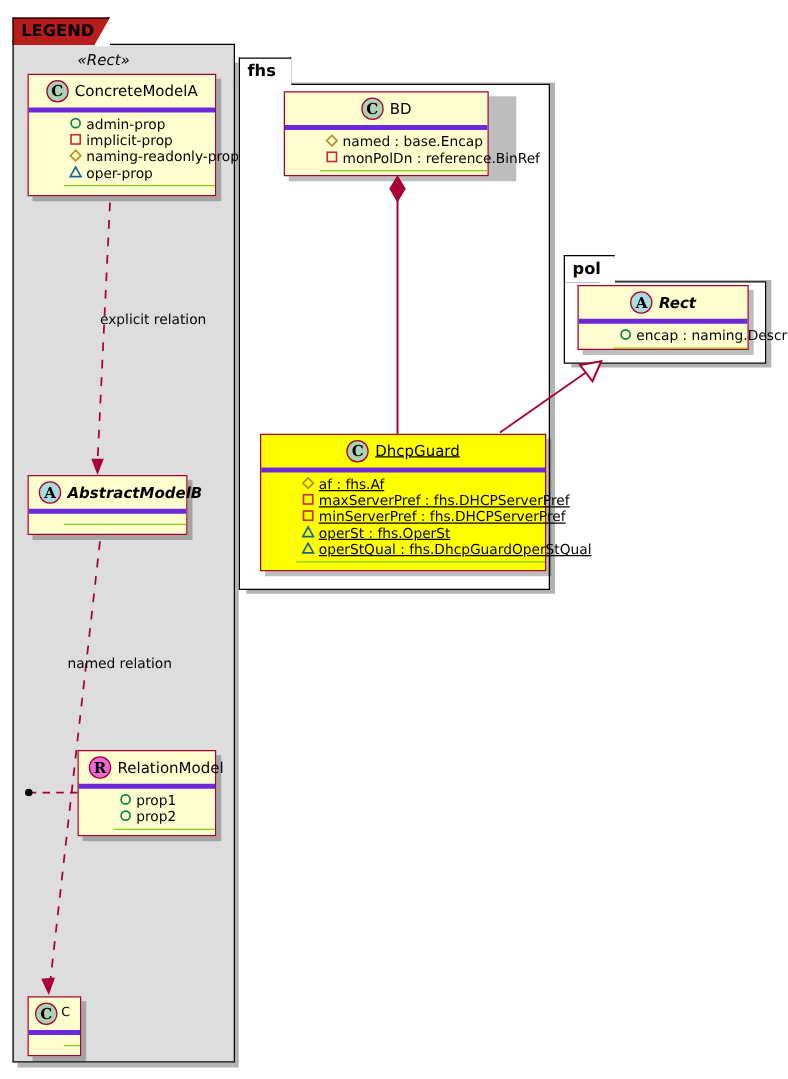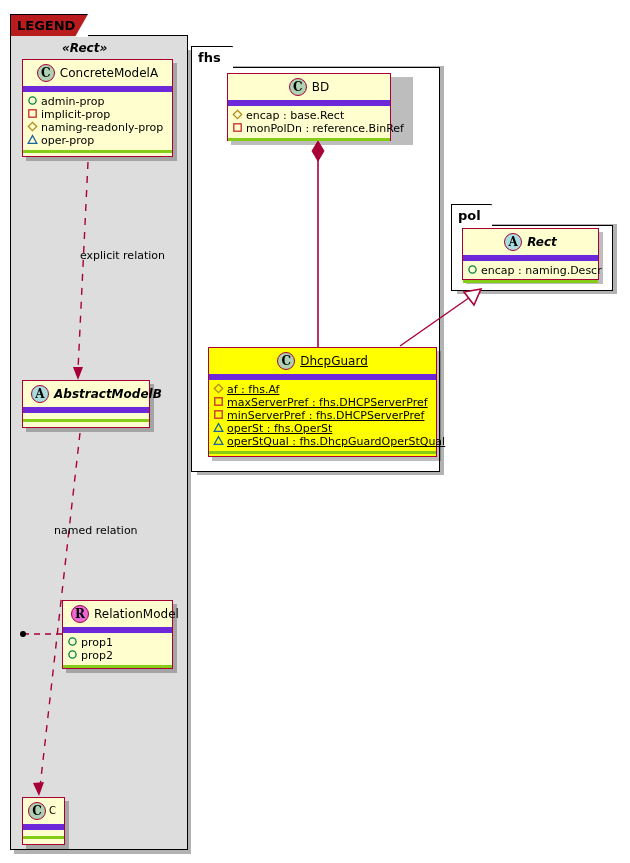--- a/index.html
+++ b/index.html
@@ -77,52 +77,53 @@
     z-index: 5;
   }
   .cls.hl { background: #FFFF00; }
   .cls-shadow {
     position: absolute;
     background: rgba(0,0,0,0.26);
     z-index: 4;
   }
   .cls-header {
     box-sizing: border-box;
-    border-bottom: 6px solid #6d28d9;
+    border-bottom: 4px solid #6d28d9;
     text-align: center;
     padding: 4px 8px 4px 8px;
     white-space: nowrap;
     font-size: 12px;
     position: relative;
     line-height: 16px;
   }
   .cls-header .cname { vertical-align: middle; }
   .cls-header.italic .cname { font-style: italic; font-weight: bold; }
   .cls-attrs {
     box-sizing: border-box;
-    border-bottom: 3px solid #84cc16;
+    border-bottom: 1px solid #84cc16;
     padding: 3px 4px 3px 4px;
+    margin-left: 28px;
   }
   .cls-attrs.empty { padding: 0; height: 9px; }
   .cls-methods {
     box-sizing: border-box;
     height: 9px;
   }
   .attr-row {
     white-space: nowrap;
     line-height: 13px;
     font-size: 11px;
     display: block;
   }
   
   .stereo {
     position: absolute;
     font-size: 12px;
     font-style: italic;
-    font-weight: bold;
+    font-weight: normal;
     color: #000;
     white-space: nowrap;
     z-index: 5;
   }
 
   
   .badge {
     display: inline-block;
     width: 16px;
     height: 16px;
@@ -246,21 +247,21 @@
 </div>
 
 <div class="cls-shadow" style="left:231px; top:77px; width:182px; height:68px;"></div>
 <div class="cls" style="left:227px; top:73px; width:164px; height:68px;">
   <div class="cls-header">
     <span class="badge badge-C">C</span><span class="cname">BD</span>
   </div>
   <div class="cls-attrs">
     <span class="attr-row"><svg class="glyph" viewBox="0 0 11 11">
           <polygon points="5.5,1.3 9.7,5.5 5.5,9.7 1.3,5.5" fill="none" stroke="#B38D22" stroke-width="1.3"></polygon>
-        </svg><span>encap : base.Rect</span></span>
+        </svg><span>named : base.Encap</span></span>
     <span class="attr-row"><svg class="glyph" viewBox="0 0 11 11">
           <rect x="1.8" y="1.8" width="7.4" height="7.4" fill="none" stroke="#C82930" stroke-width="1.3"></rect>
         </svg><span>monPolDn : reference.BinRef</span></span>
   </div>
   <div class="cls-methods"></div>
 </div>
 
 <div class="cls-shadow" style="left:212px; top:351px; width:229px; height:110px;"></div>
 <div class="cls hl" style="left:208px; top:347px; width:229px; height:110px;text-decoration:underline;">
   <div class="cls-header">

